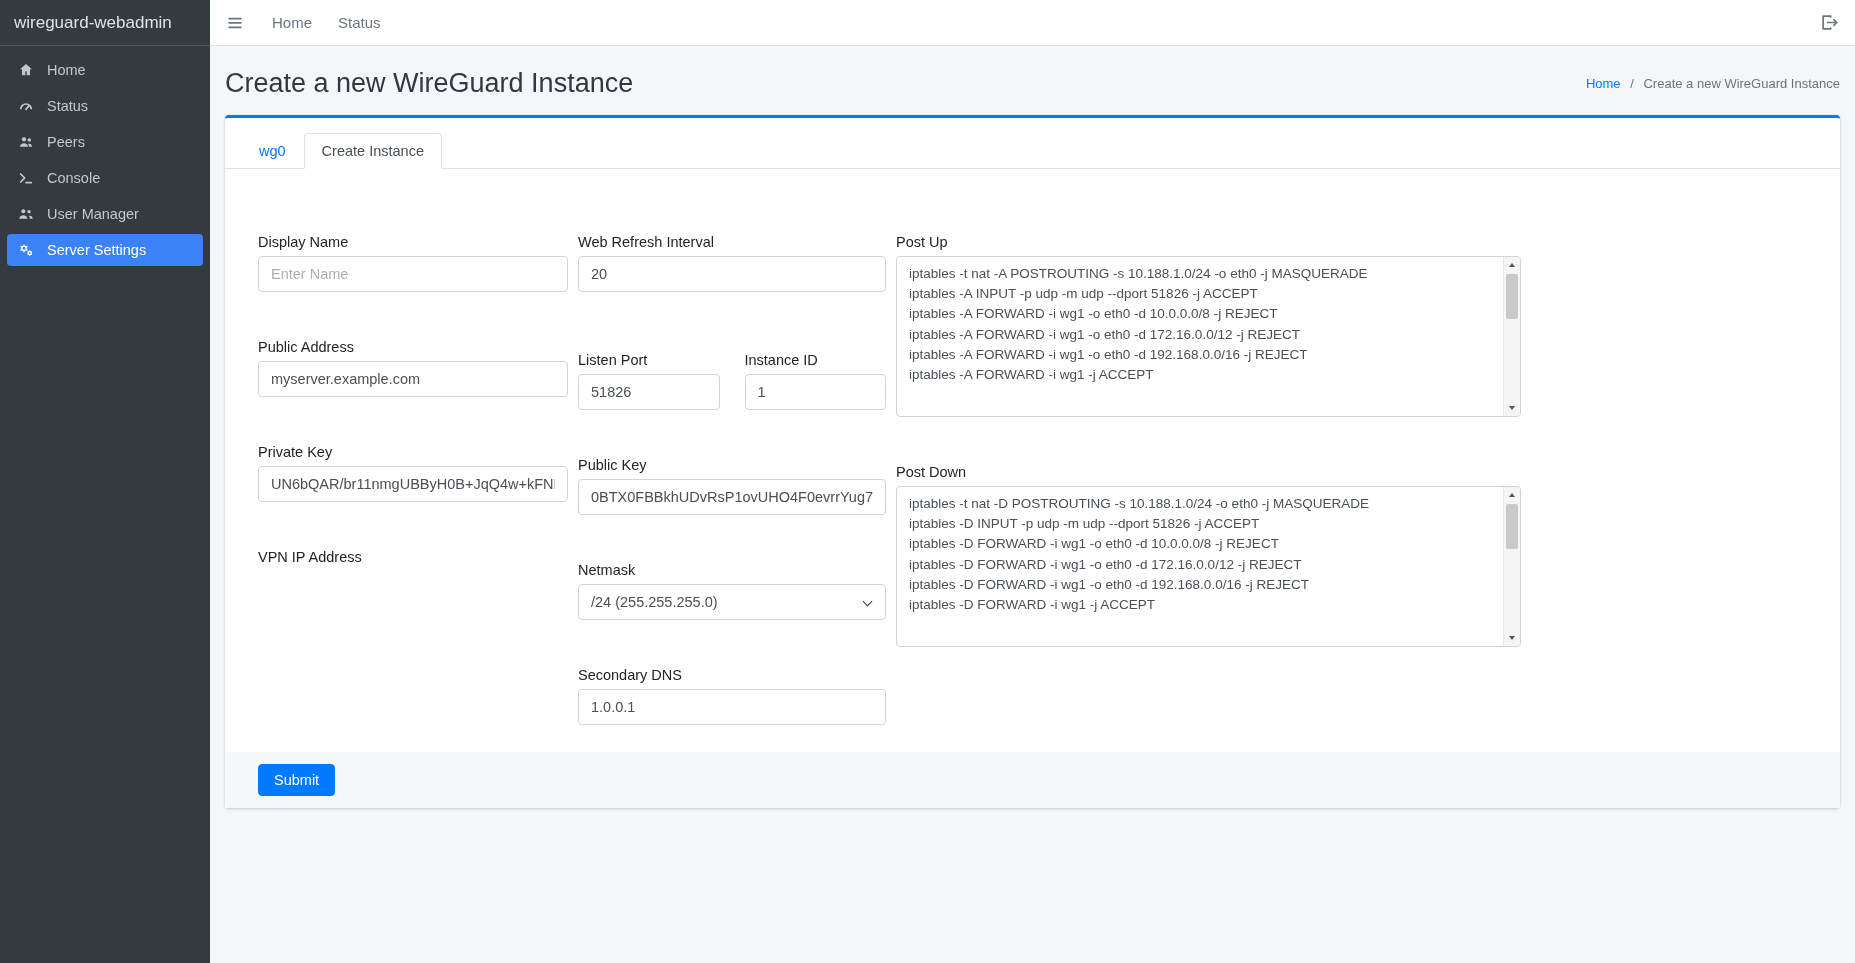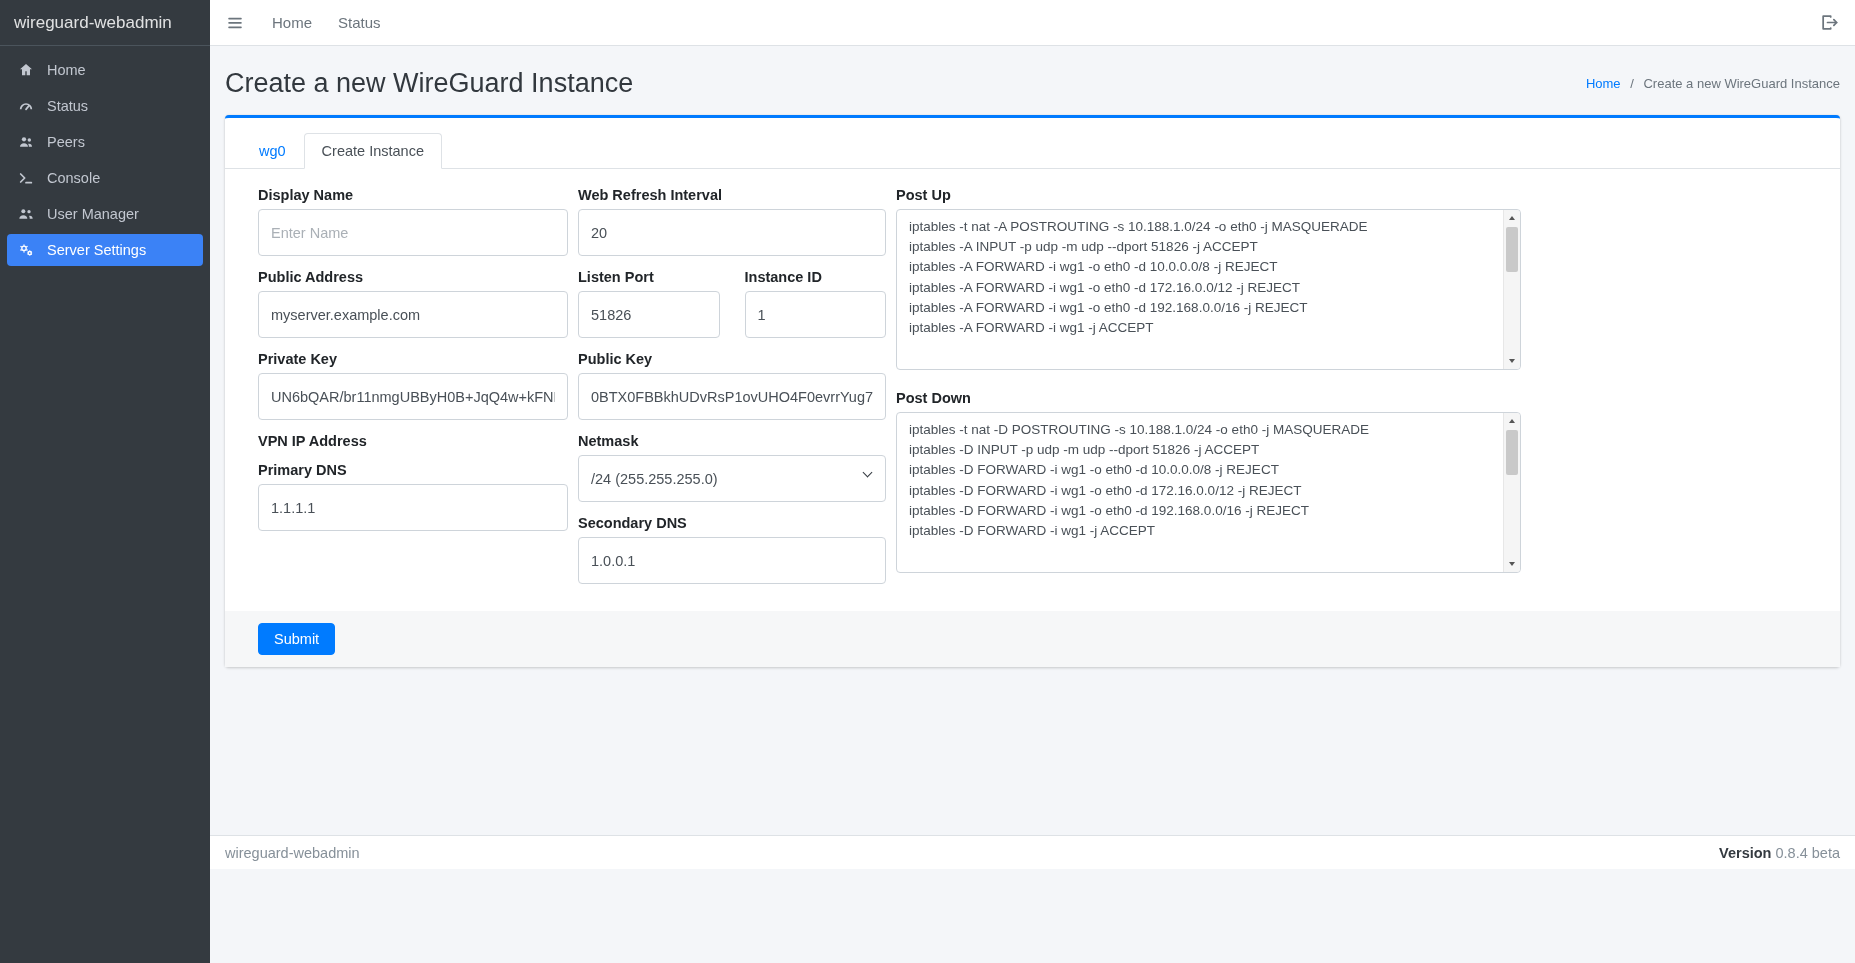--- a/index.html
+++ b/index.html
@@ -44,22 +44,22 @@
           box-shadow:0 0 1px rgba(0,0,0,.125), 0 1px 3px rgba(0,0,0,.18); }
   .card-header { padding:15px 4px 0 16px; border-bottom:1px solid #dee2e6; }
   .tabs { display:flex; }
   .tab { padding:9px 17px; font-size:14.5px; margin-bottom:-1px; cursor:pointer; border:1px solid transparent; }
   .tab.link { color:#007bff; }
   .tab.active { background:#fff; border:1px solid #dee2e6; border-bottom-color:#fff; border-radius:4px 4px 0 0; color:#495057; }
 
   .card-body { padding:18px 33px 0 33px; }
   .form-grid { display:grid; grid-template-columns:310px 308px 625px; column-gap:10px; align-items:start; }
   .group { margin-bottom:13px; }
-  .flabel { display:block; font-size:14.5px; font-weight:700; color:#212529; margin-bottom:6px; line-height:16px; }
-  .input { width:100%; height:47px; border:1px solid #ced4da; border-radius:4px; padding:0 12px;
+  .flabel { display:block; font-size:14.5px; font-weight:400; color:#212529; margin-bottom:6px; line-height:16px;margin-top:47px; }
+  .input { width:100%; height:36px; border:1px solid #ced4da; border-radius:4px; padding:0 12px;
            font-size:14.5px; color:#495057; background:#fff; font-family:"Liberation Sans", sans-serif; outline:none; }
   .input::placeholder { color:#aab0b6; }
   .duo { display:flex; gap:25px; }
   .duo .sub { flex:1; }
 
   .selectbox { position:relative; display:flex; align-items:center; cursor:pointer; padding-right:30px; }
   .selectbox .chev { position:absolute; right:14px; top:13px; width:7px; height:7px;
                      border-right:1.8px solid #343a40; border-bottom:1.8px solid #343a40; transform:rotate(45deg); }
 
   .tbox { position:relative; height:161px; border:1px solid #ced4da; border-radius:4px; background:#fff; overflow:hidden; }
@@ -214,24 +214,20 @@
                 <label class="flabel">Public Address</label>
                 <input class="input" type="text" value="myserver.example.com" style="">
               </div>
               <div class="group">
                 <label class="flabel">Private Key</label>
                 <input class="input" type="text" value="UN6bQAR/br11nmgUBByH0B+JqQ4w+kFNFbmC8R" style="">
               </div>
               <div class="group">
                 <label class="flabel">VPN IP Address</label>
               </div>
-              <div class="group">
-                <label class="flabel">Primary DNS</label>
-                <input class="input" type="text" value="1.1.1.1" style="">
-              </div>
             </div>
 
             <div>
               <div class="group">
                 <label class="flabel">Web Refresh Interval</label>
                 <input class="input" type="text" value="20" style="">
               </div>
               <div class="group duo">
                 <div class="sub">
                   <label class="flabel">Listen Port</label>

